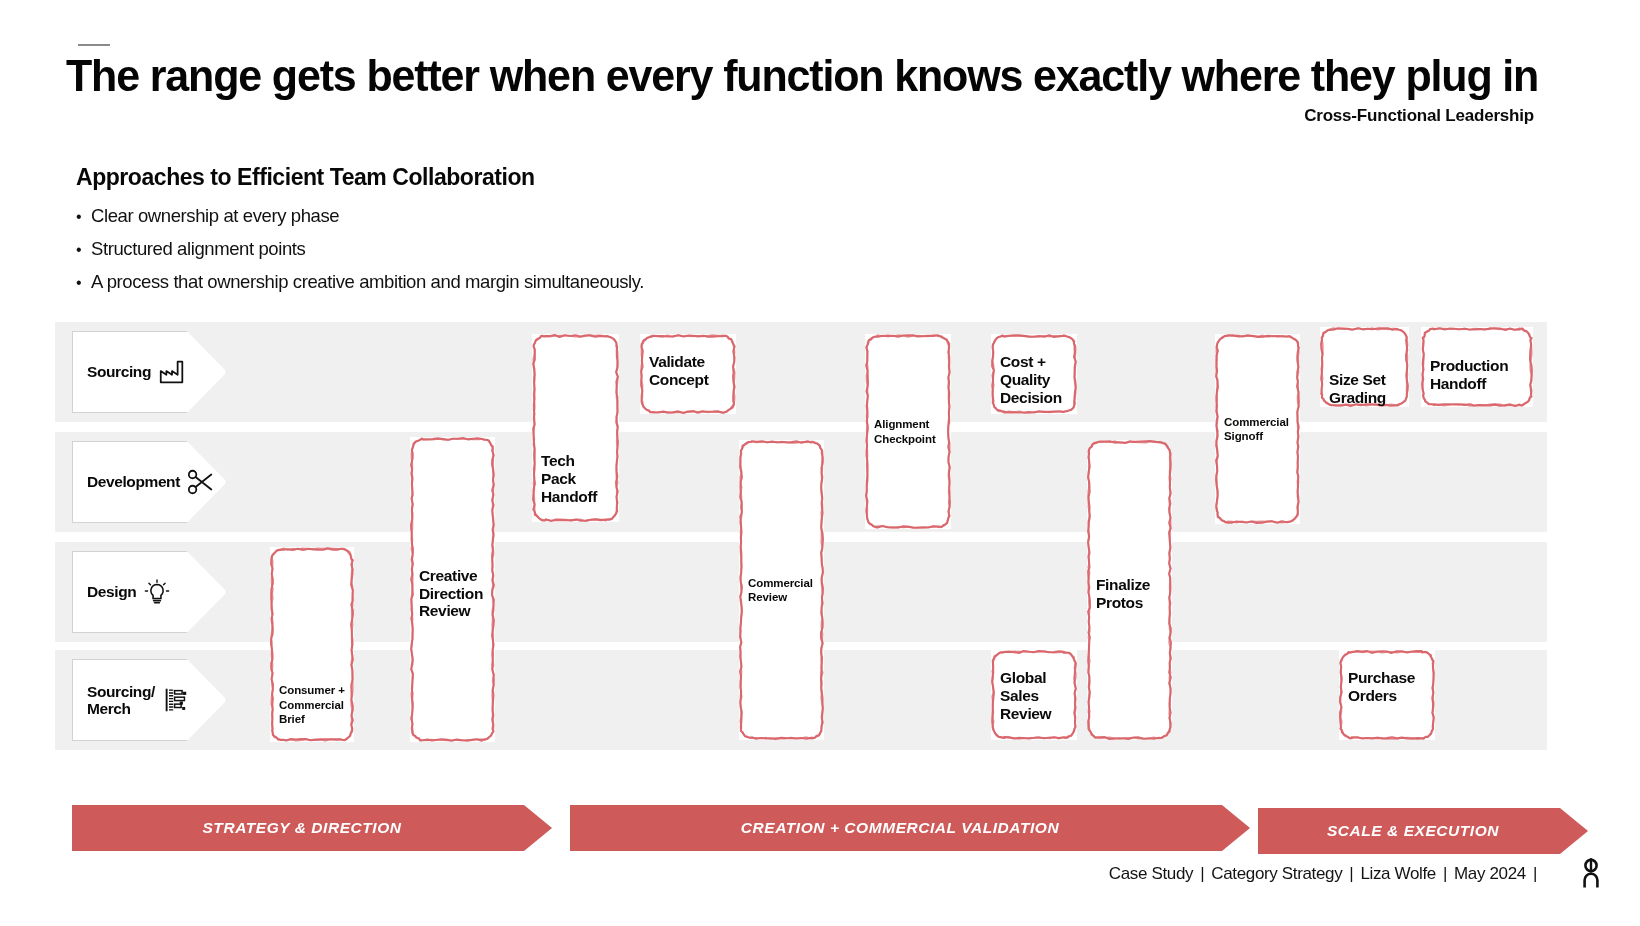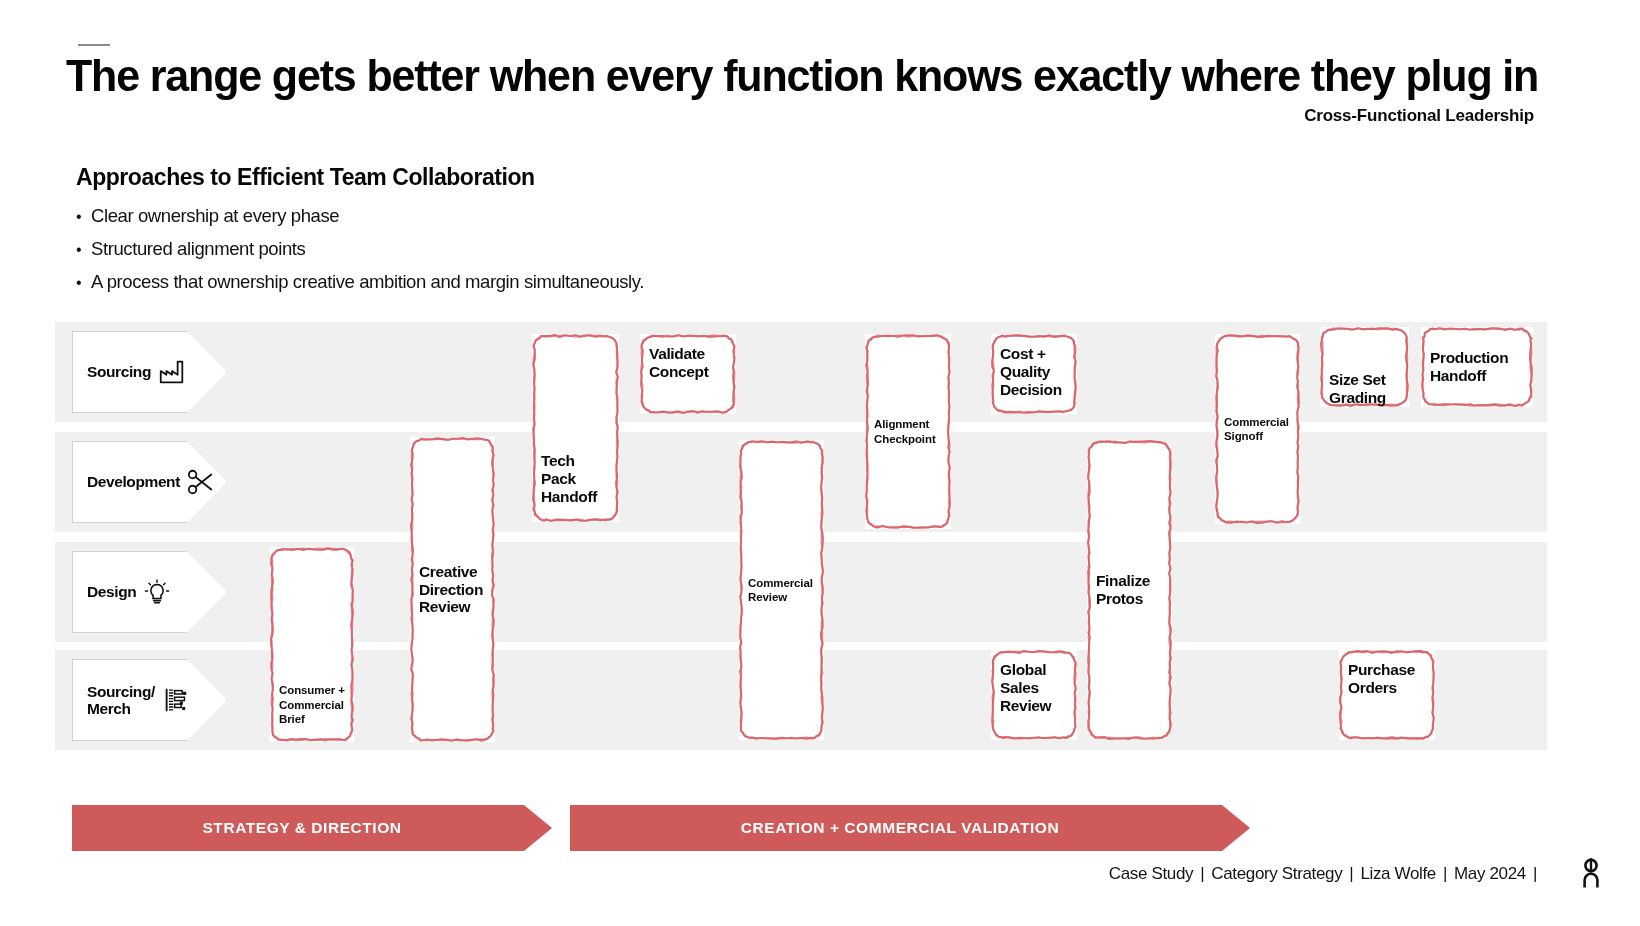--- a/index.html
+++ b/index.html
@@ -165,29 +165,30 @@
   .card-label {
     position: relative;
     z-index: 2;
     font-weight: 700;
     color: #0a0a0a;
     letter-spacing: -0.35px;
     line-height: 1.16;
     white-space: pre-line;
     padding: 0 9px;
   }
-  .card-label.big   { font-size: 15.5px; }
+  .card-label.big   { font-size: 15.5px; margin-top: 8px; }
   .card-label.small { font-size: 11.5px; letter-spacing: -0.1px; line-height: 1.24; }
 
   
   .phases {
     position: absolute;
     left: 0; top: 0;
     width: 1640px; height: 926px;
     pointer-events: none;
+    font-style: italic;
   }
   .phase {
     position: absolute;
     height: 46px;
     display: flex;
     align-items: center;
     justify-content: center;
     pointer-events: auto;
   }
   .phase-shape {
@@ -426,20 +427,24 @@
 
   <div class="phases" id="phases">
       <div class="phase" style="left: 72px; top: 805px; width: 480px;">
         <div class="phase-shape"></div>
         <div class="phase-label">STRATEGY &amp; DIRECTION</div>
       </div>
       <div class="phase" style="left: 570px; top: 805px; width: 680px;">
         <div class="phase-shape"></div>
         <div class="phase-label">CREATION + COMMERCIAL VALIDATION</div>
       </div>
+      <div class="phase" style="left: 1258px; top: 808px; width: 330px;">
+        <div class="phase-shape"></div>
+        <div class="phase-label">SCALE &amp; EXECUTION</div>
+      </div>
     </div>
 
   <div class="footer" id="footer"><span>Case Study</span><span class="sep">|</span><span>Category Strategy</span><span class="sep">|</span><span>Liza Wolfe</span><span class="sep">|</span><span>May 2024</span><span class="sep">|</span></div>
 
   <div class="logo">
     <svg viewBox="0 0 26 34" xmlns="http://www.w3.org/2000/svg">
       <circle cx="13" cy="9.5" r="5.6" fill="none" stroke="#111" stroke-width="2.6"></circle>
       <path d="M13 2.2 L13 16.5" stroke="#111" stroke-width="2.4" fill="none"></path>
       <path d="M6.6 31.5 L6.6 24.2 A6.4 6.4 0 0 1 19.4 24.2 L19.4 31.5" fill="none" stroke="#111" stroke-width="2.6"></path>
     </svg>

